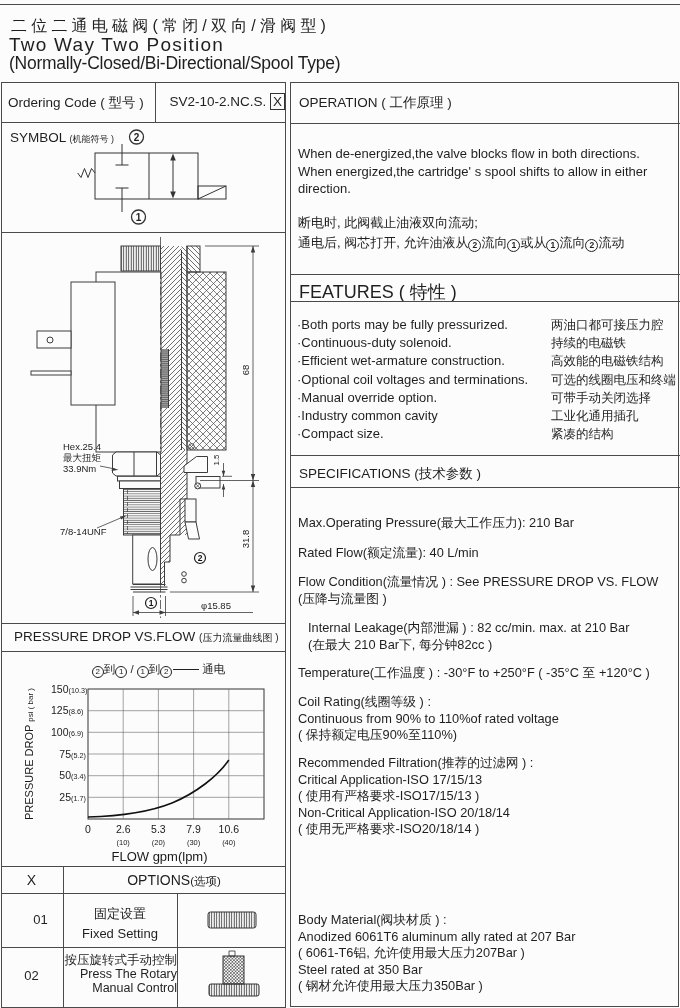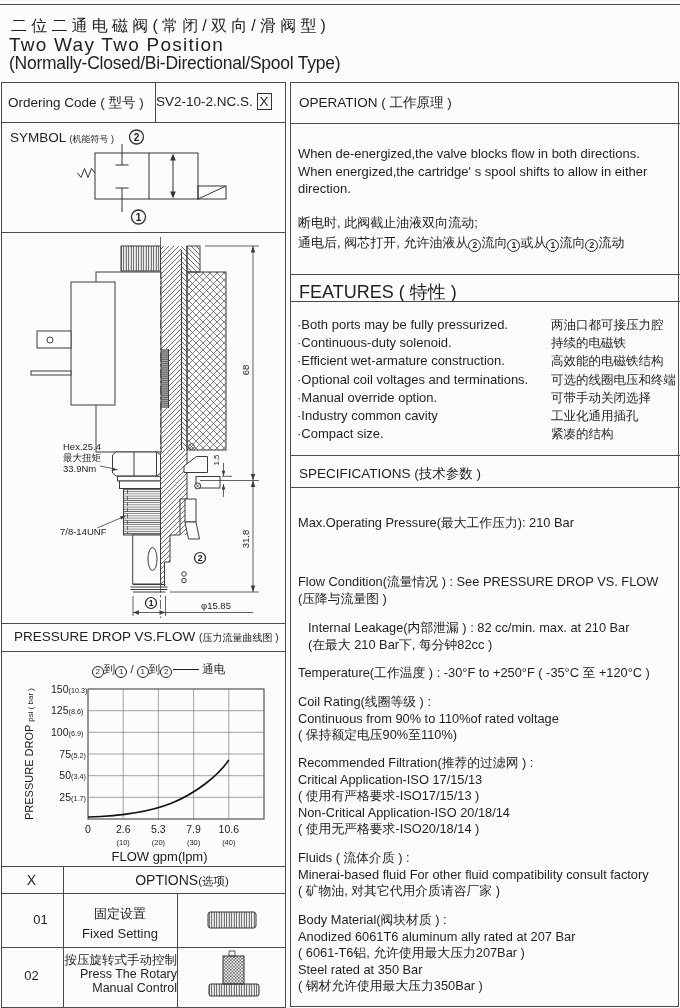--- a/index.html
+++ b/index.html
@@ -23,21 +23,21 @@
 <div class="abs" style="left:9px;top:34px;font-size:19px;letter-spacing:1.25px;">Two Way Two Position</div>
 
 <div class="abs" style="left:1px;top:82px;width:283px;height:924px;border:1px solid #4a4a4a;"></div>
 
 <div class="ln" style="left:1px;top:122px;width:284px;height:1px;"></div>
 
 <div class="ln" style="left:155px;top:82px;width:1px;height:40px;"></div>
 
 <div class="abs" style="left:8px;top:94px;font-size:13.5px;">Ordering Code ( 型号 )</div>
 
-<div class="abs" style="left:156px;top:94px;width:129px;font-size:13.5px;text-align:left;">SV2-10-2.NC.S. <span style="border:1px solid #333;padding:0 2px;">X</span></div>
+<div class="abs" style="left:156px;top:94px;width:129px;font-size:13.5px;text-align:right;">SV2-10-2.NC.S. <span style="border:1px solid #333;padding:0 2px;">X</span></div>
 
 <div class="ln" style="left:1px;top:232px;width:284px;height:1px;"></div>
 
 <div class="abs" style="left:10px;top:130px;font-size:13.5px;">SYMBOL <span style="font-size:9px;">(机能符号 )</span></div>
 
 <svg class="abs" style="left:0;top:122px;" width="285" height="110" viewBox="0 122 285 110">
 <g fill="none" stroke="#333" stroke-width="1">
 
 <rect x="95" y="153" width="103" height="46" fill="#fcfcfc"></rect>
 <line x1="149" y1="153" x2="149" y2="199"></line>
@@ -259,21 +259,21 @@
 <div class="ln" style="left:1px;top:893px;width:284px;height:1px;"></div>
 
 <div class="ln" style="left:1px;top:947px;width:284px;height:1px;"></div>
 
 <div class="ln" style="left:62.5px;top:866px;width:1px;height:141px;"></div>
 
 <div class="ln" style="left:177px;top:893px;width:1px;height:114px;"></div>
 
 <div class="abs" style="left:1px;top:872px;width:61px;text-align:center;font-size:14px;">X</div>
 
-<div class="abs" style="left:63px;top:872px;width:222px;text-align:center;font-size:14px;padding-left:8px;">OPTIONS<span style="font-size:11.5px;">(选项)</span></div>
+<div class="abs" style="left:63px;top:872px;width:222px;text-align:center;font-size:14px;">OPTIONS<span style="font-size:11.5px;">(选项)</span></div>
 
 <div class="abs" style="left:1px;top:912px;width:79px;text-align:center;font-size:13px;">01</div>
 
 <div class="abs" style="left:63px;top:904px;width:114px;text-align:center;font-size:13px;line-height:20px;">固定设置<br>Fixed Setting</div>
 
 <svg class="abs" style="left:178px;top:893px;" width="107" height="54">
 <rect x="30" y="19" width="48" height="16" rx="2.5" fill="url(#vl)" stroke="#333" stroke-width="1"></rect>
 </svg>
 
 <div class="abs" style="left:1px;top:968px;width:61px;text-align:center;font-size:13px;">02</div>
@@ -307,28 +307,28 @@
 <div class="abs" style="left:551px;top:316px;font-size:12.5px;line-height:18.2px;">两油口都可接压力腔<br>持续的电磁铁<br>高效能的电磁铁结构<br>可选的线圈电压和终端<br>可带手动关闭选择<br>工业化通用插孔<br>紧凑的结构</div>
 
 <div class="ln" style="left:290px;top:455px;width:390px;height:1px;"></div>
 
 <div class="abs" style="left:299px;top:465px;font-size:13.5px;">SPECIFICATIONS (技术参数 )</div>
 
 <div class="ln" style="left:290px;top:487px;width:390px;height:1px;"></div>
 
 <div class="abs" style="left:298px;top:515px;font-size:12.8px;">Max.Operating Pressure(最大工作压力): 210 Bar</div>
 
+<div class="abs" style="left:298px;top:545px;font-size:12.8px;">Rated Flow(额定流量): 40 L/min</div>
 
 <div class="abs" style="left:298px;top:574px;font-size:12.8px;line-height:16.6px;">Flow Condition(流量情况 ) : See PRESSURE DROP VS. FLOW<br>(压降与流量图 )</div>
 
 <div class="abs" style="left:308px;top:620px;font-size:12.8px;line-height:16.6px;">Internal Leakage(内部泄漏 ) : 82 cc/min. max. at 210 Bar<br>(在最大 210 Bar下, 每分钟82cc )</div>
 
 <div class="abs" style="left:298px;top:665px;font-size:12.8px;">Temperature(工作温度 ) : -30°F to +250°F  ( -35°C 至 +120°C )</div>
 
 <div class="abs" style="left:298px;top:694px;font-size:12.8px;line-height:16.6px;">Coil Rating(线圈等级 ) :<br>Continuous from 90% to 110%of rated voltage<br>( 保持额定电压90%至110%)</div>
 
 <div class="abs" style="left:298px;top:755px;font-size:12.8px;line-height:16.6px;">Recommended Filtration(推荐的过滤网 ) :<br>Critical Application-ISO 17/15/13<br>( 使用有严格要求-ISO17/15/13 )<br>Non-Critical Application-ISO 20/18/14<br>( 使用无严格要求-ISO20/18/14 )</div>
 
-<div class="abs" style="left:298px;top:850px;font-size:12.8px;line-height:16.6px;">Fluids ( 流体介质 ) :<br>Minerai-based fluid For other  fluid compatibility consult  factory<br>( 矿物油, 对其它代用介质请咨厂家 )</div>
 
 <div class="abs" style="left:298px;top:912px;font-size:12.8px;line-height:16.6px;">Body Material(阀块材质 ) :<br>Anodized 6061T6 aluminum ally rated at 207 Bar<br>( 6061-T6铝, 允许使用最大压力207Bar )<br>Steel rated at 350 Bar<br>( 钢材允许使用最大压力350Bar )</div>
 
 </div>
 
 </body></html>

